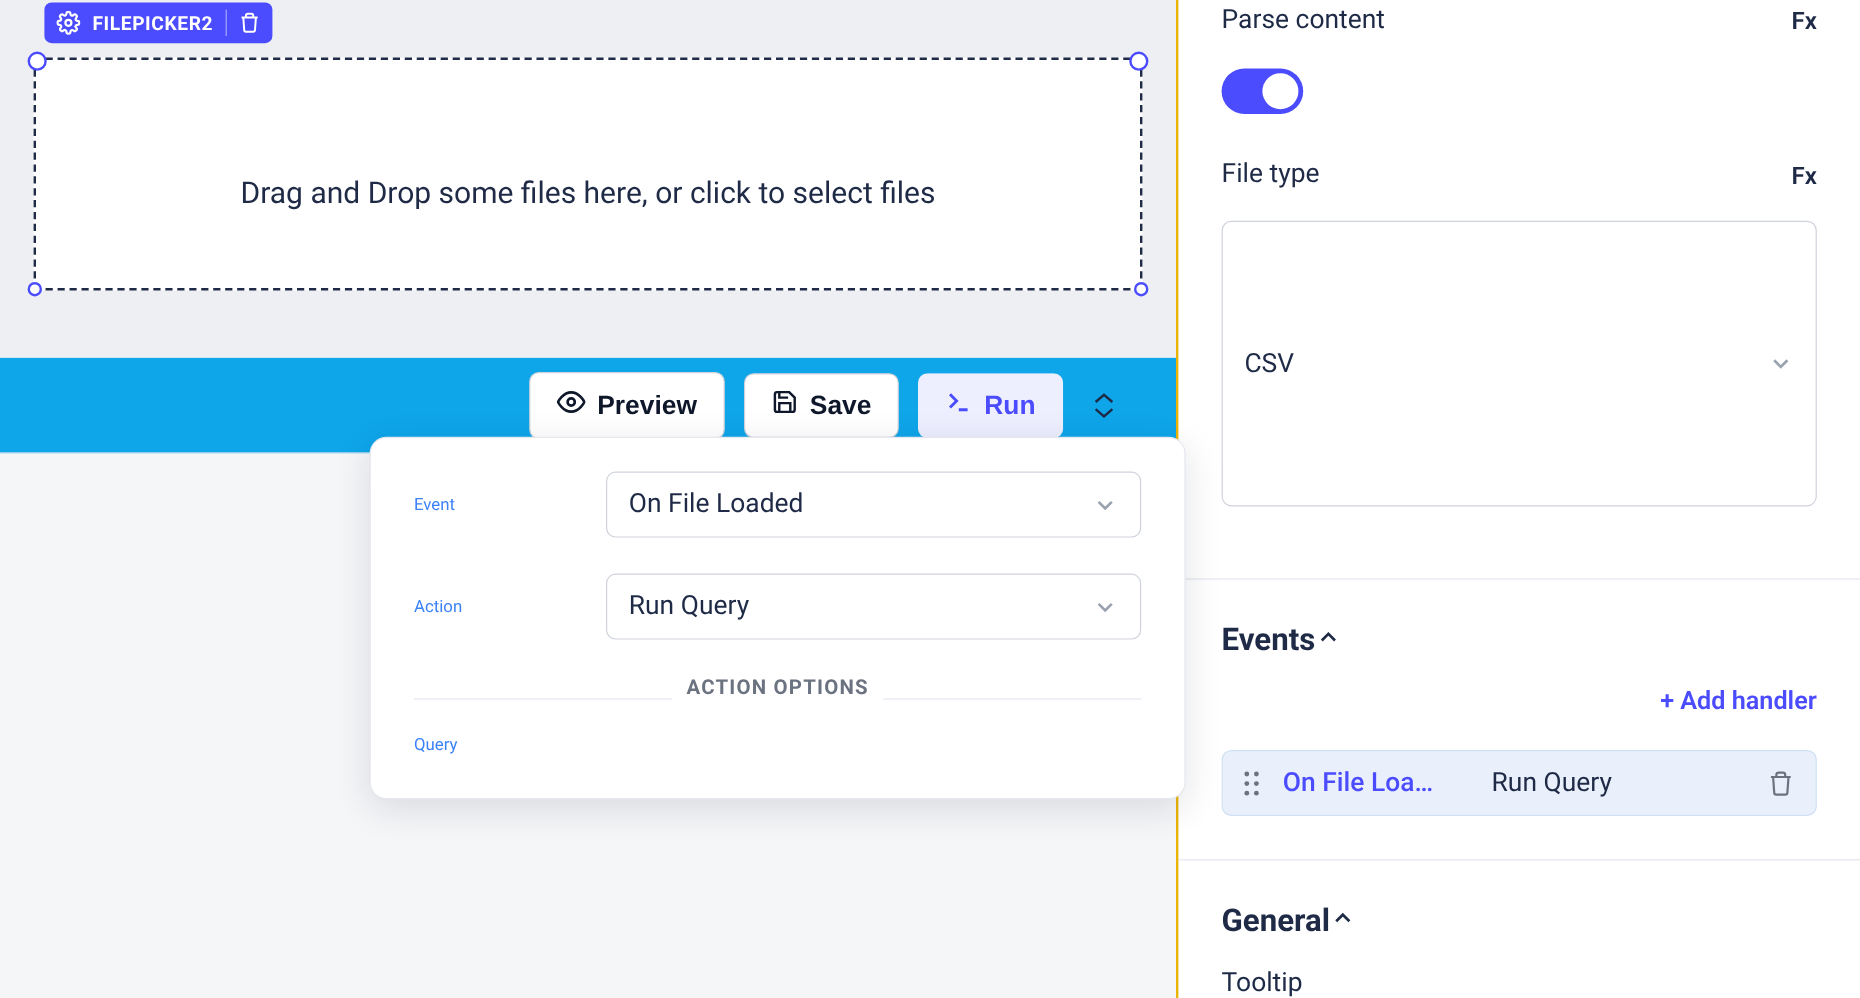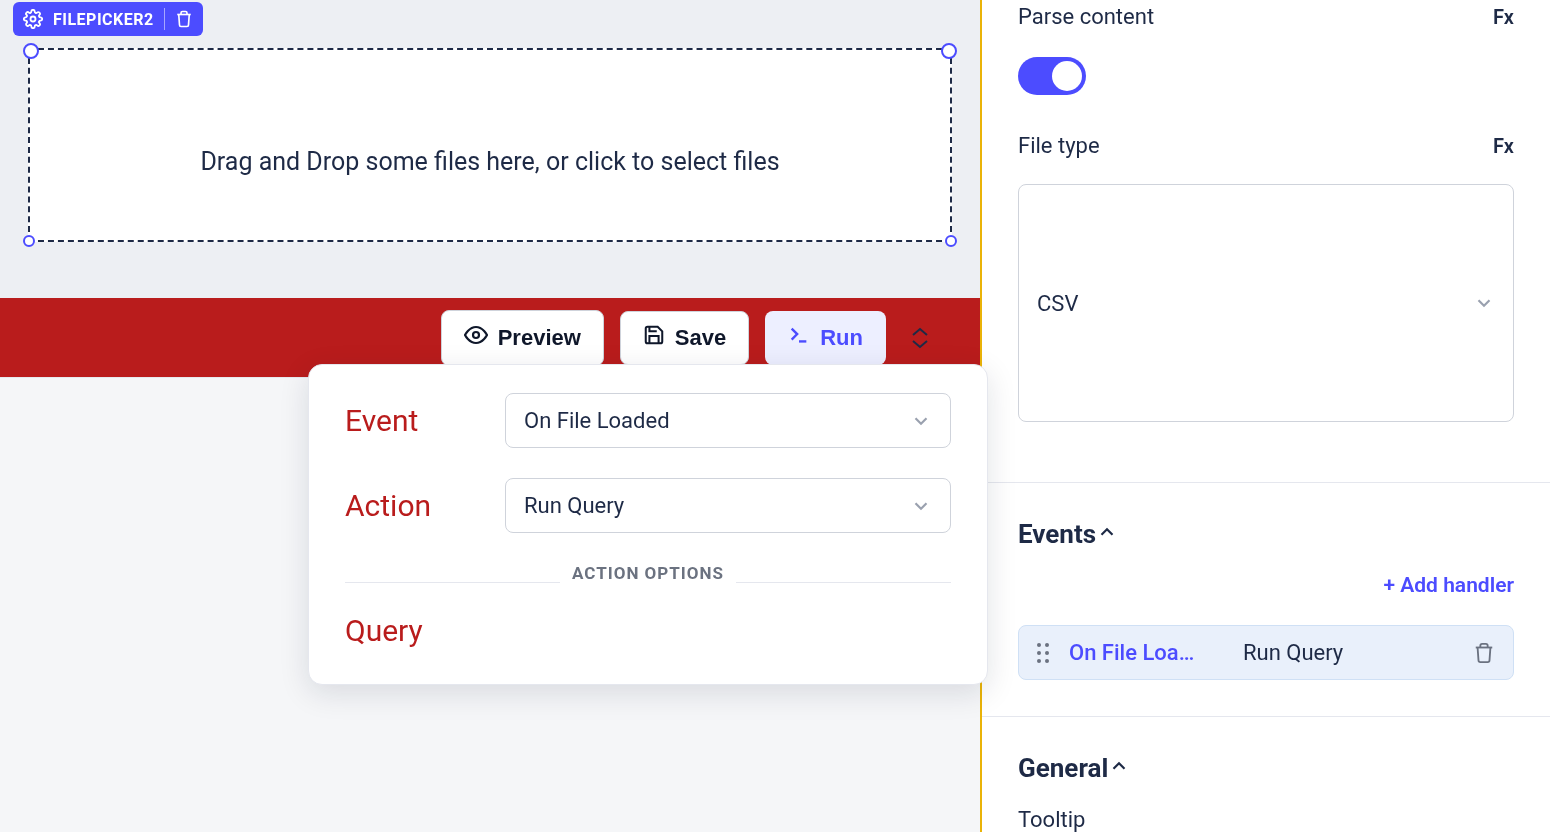--- a/index.html
+++ b/index.html
@@ -16,21 +16,21 @@
     width: 100%;
     height: 100%;
   }
   .canvas-col {
     flex: 1;
     position: relative;
     min-width: 0;
   }
   .canvas-bg {
     background: #edeff3;
-    padding: 0 16px 16px 1px;
+    padding: 0 16px 16px 25px;
     height: 298px;
     position: relative;
   }
   .widget-tag {
     display: inline-flex;
     align-items: center;
     background: #4c4cff;
     color: #fff;
     border-radius: 6px;
     padding: 6px 10px;
@@ -80,21 +80,21 @@
     color: #1e2a46;
     margin-top: 32px;
   }
   .toolbar {
     display: flex;
     justify-content: flex-end;
     align-items: center;
     gap: 16px;
     padding: 10px 42px 10px 0;
     border-bottom: 1px solid #e7e9ee;
-    background:#b91c1c;
+    background:#0ea5e9;
     height: 80px;
   }
   .btn {
     display: inline-flex;
     align-items: center;
     gap: 10px;
     border: 1.5px solid #cfd3db;
     background: #fff;
     border-radius: 8px;
     padding: 12px 22px;
@@ -128,22 +128,22 @@
     box-shadow: 0 8px 30px rgba(20,25,50,0.12);
     padding: 28px 36px 36px 36px;
   }
   .form-row {
     display: flex;
     align-items: center;
     margin-bottom: 30px;
   }
   .form-row .label {
     width: 160px;
-    font-size: 30px;
-    color: #b91c1c;
+    font-size: 14px;
+    color: #3b82f6;
   }
   .select {
     flex: 1;
     display: flex;
     align-items: center;
     justify-content: space-between;
     border: 1.5px solid #cfd3db;
     border-radius: 8px;
     padding: 14px 18px;
     font-size: 22px;

